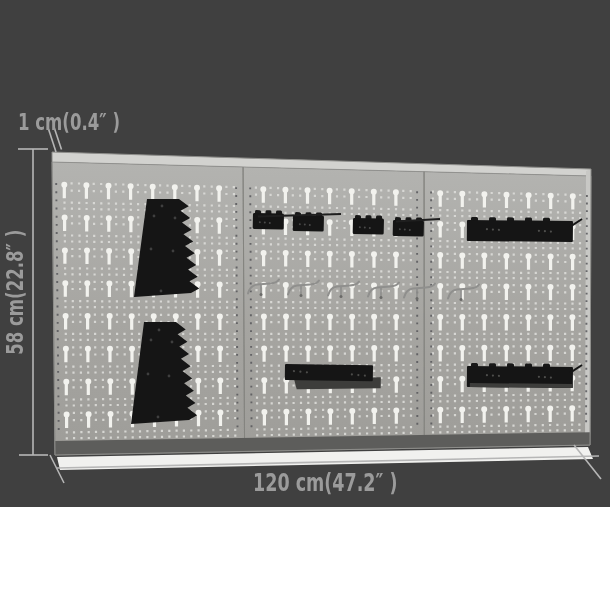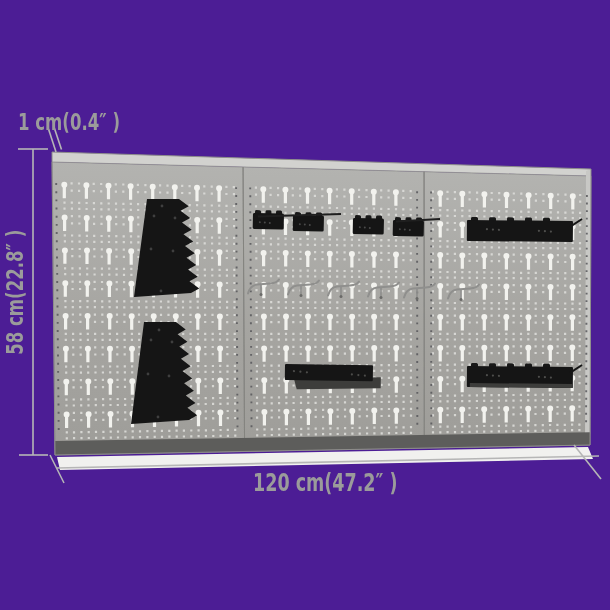--- a/index.html
+++ b/index.html
@@ -1,16 +1,16 @@
 <!DOCTYPE html>
 <html><head>
 <meta charset="utf-8">
 <style>
   html,body{margin:0;padding:0;background:#fff;}
-  .stage{position:relative;width:610px;height:610px;background:#4c1d95;overflow:hidden;
+  .stage{position:relative;width:610px;height:507px;background:#404040;overflow:hidden;
          font-family:"DejaVu Sans",sans-serif;}
   svg{position:absolute;left:0;top:0;}
   .dim{position:absolute;font-weight:bold;font-size:23px;color:#9b9b9b;white-space:pre;line-height:1.1;}
   .dim-top{left:18px;top:110px;transform:scaleX(.72);transform-origin:0 0;}
   .dim-left{left:-62px;top:286px;width:156px;text-align:center;
             transform:rotate(-90deg) scaleX(.72);transform-origin:center;}
   .dim-bottom{left:253px;top:470px;font-size:24px;transform:scaleX(.73);transform-origin:0 0;}
 </style>
 </head>
 <body>

